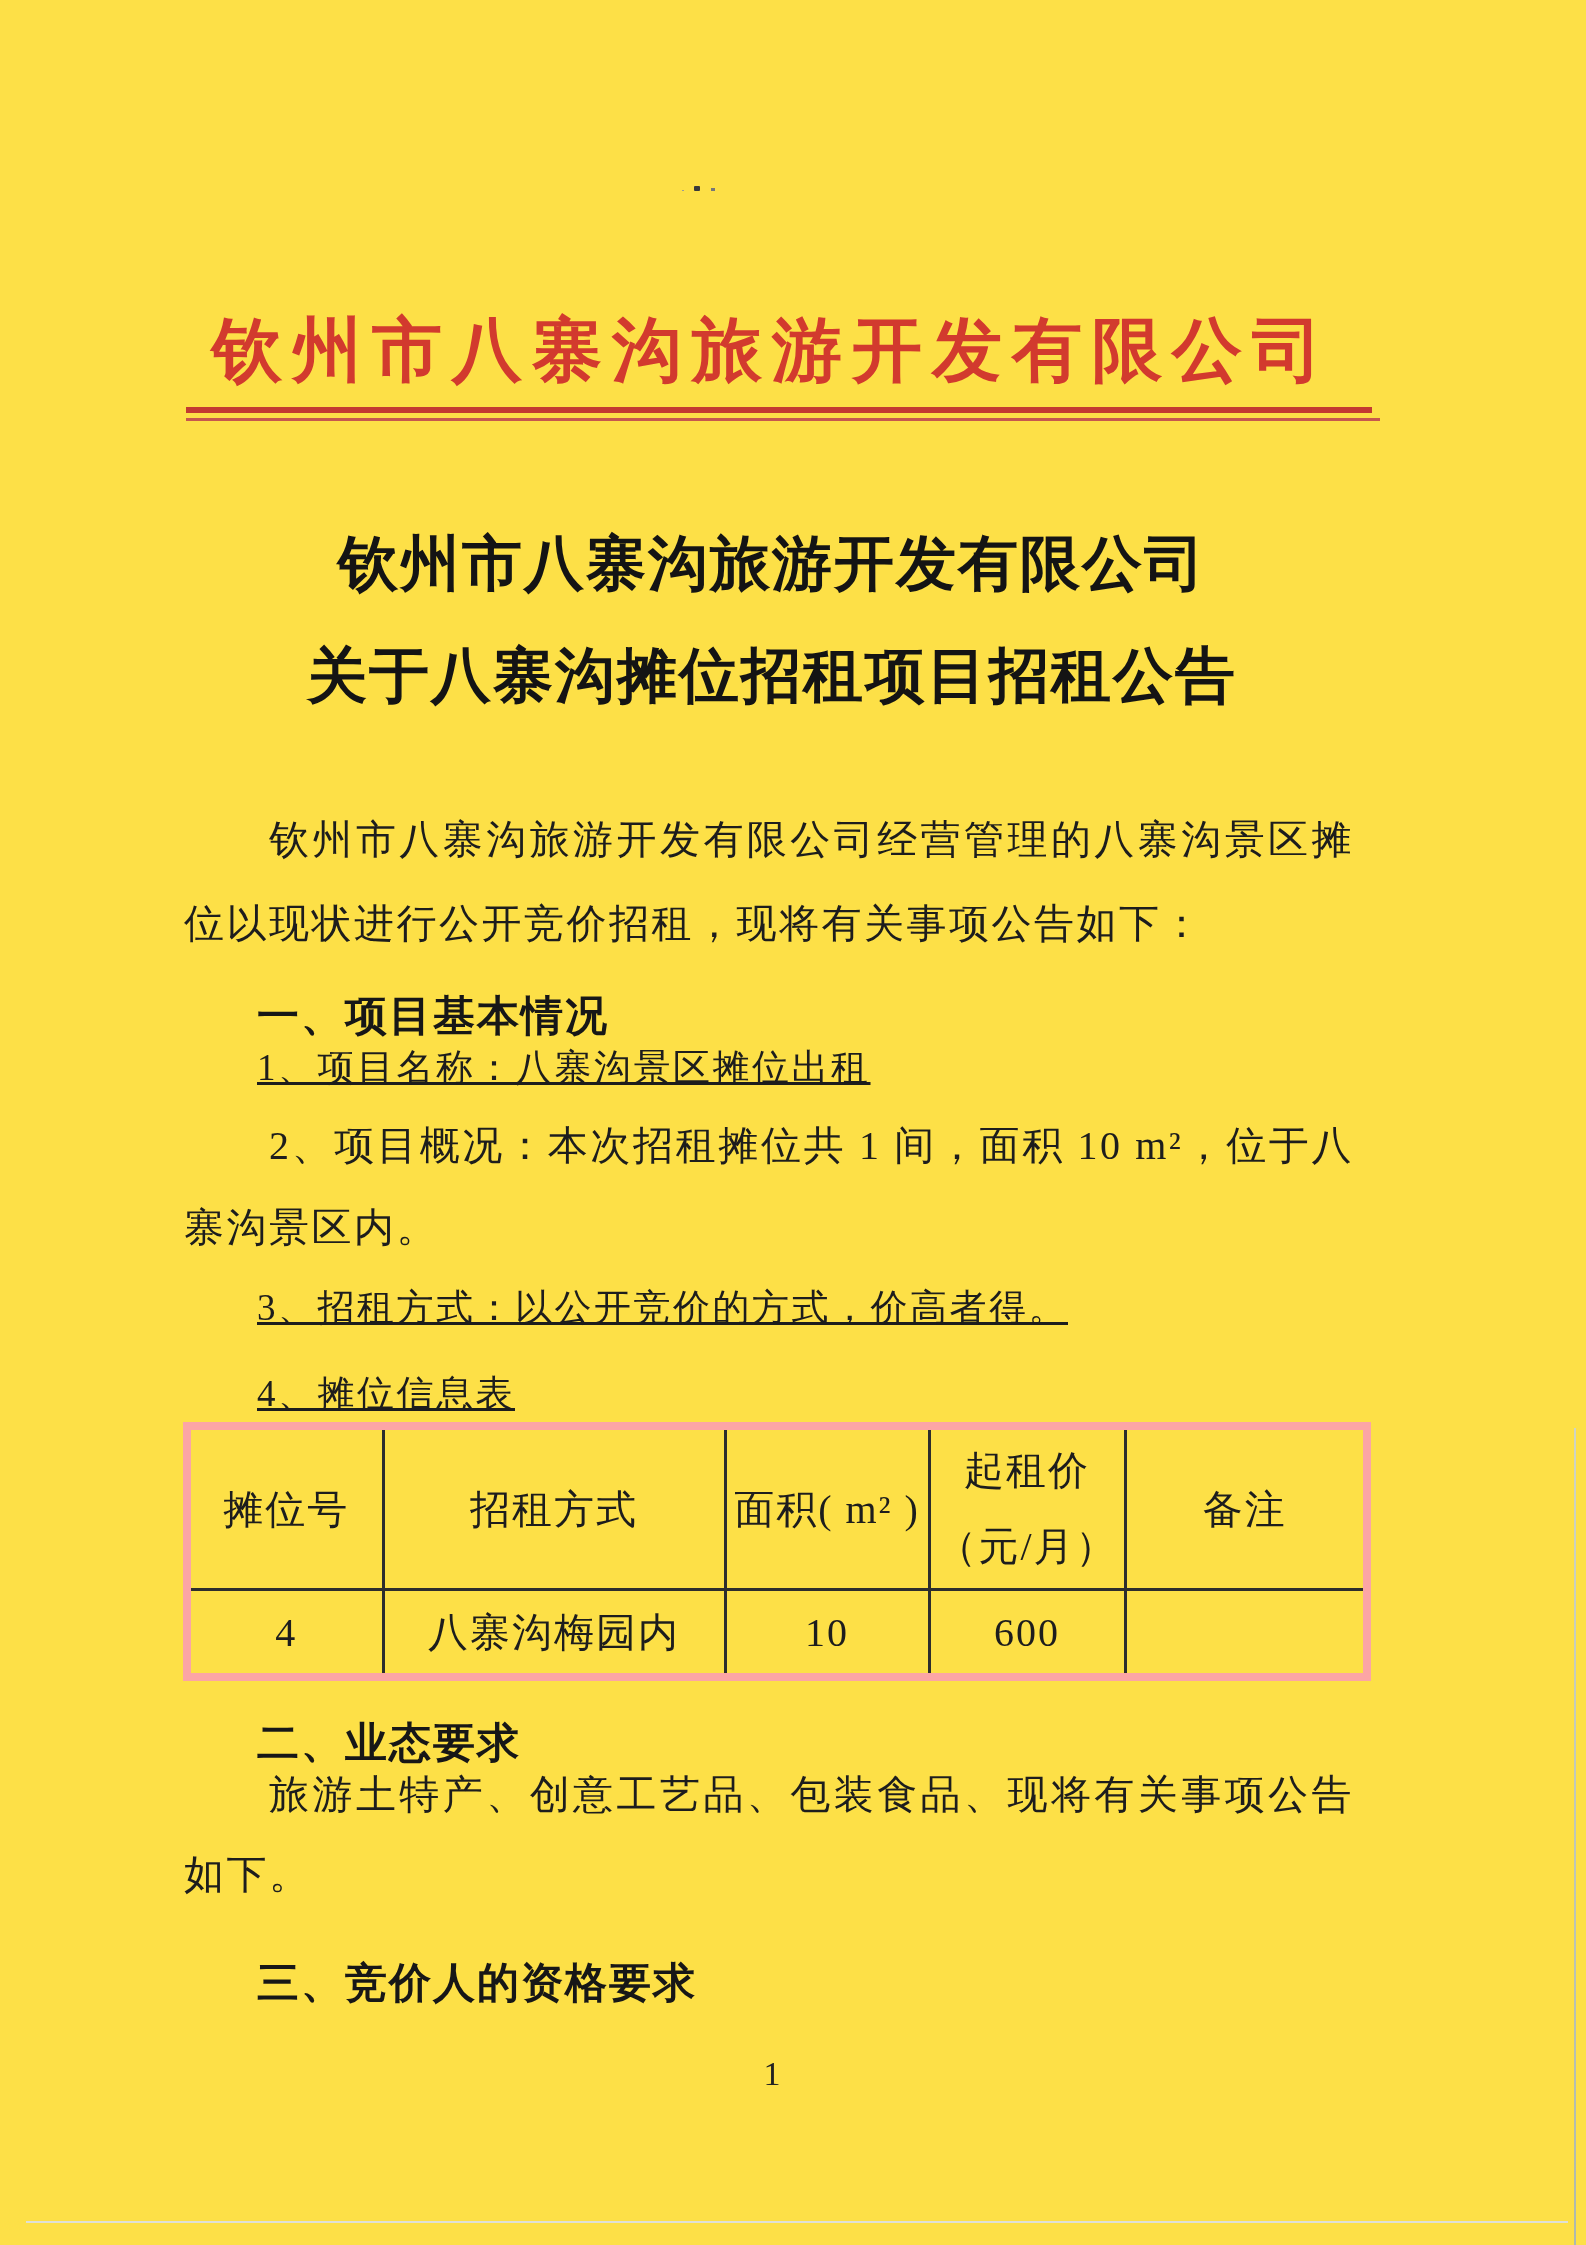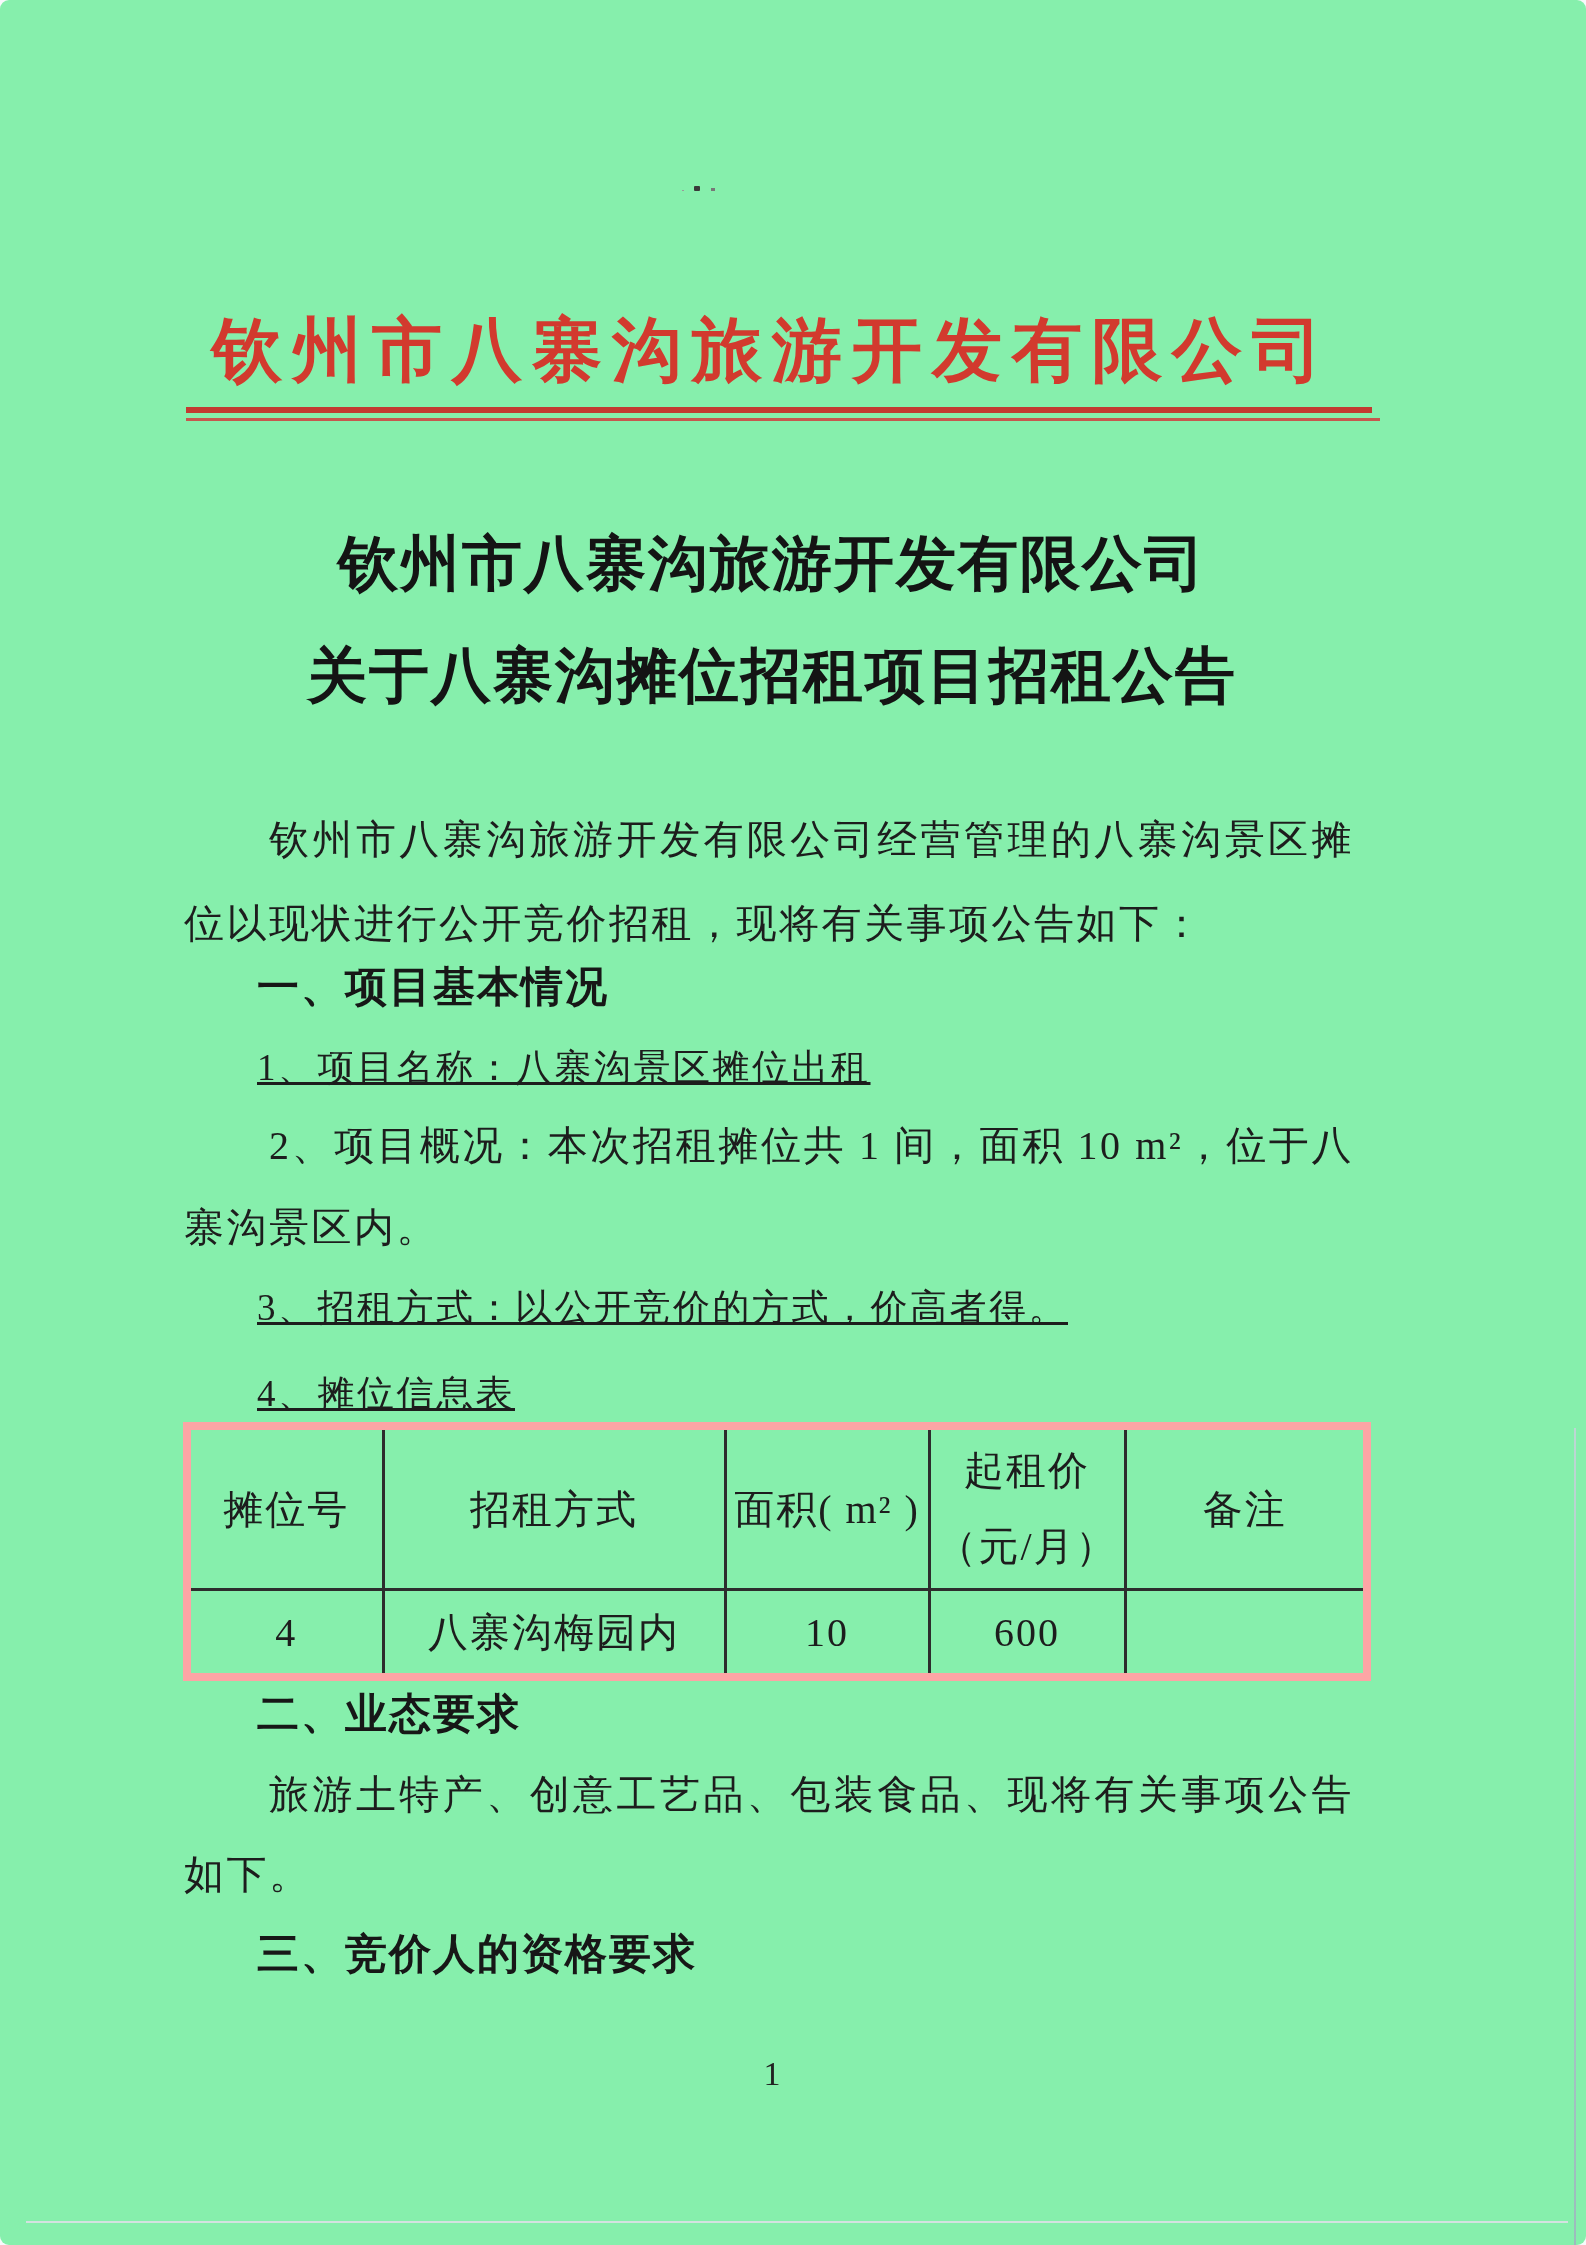--- a/index.html
+++ b/index.html
@@ -1,21 +1,20 @@
 <!DOCTYPE html>
 <html><head>
 <meta charset="utf-8">
 <style>
   html,body { margin:0; padding:0; background:#f7f9fb; }
   .page {
     position:relative; width:1586px; height:2245px;
-    background:#86efac; overflow:hidden;
+    background:#fde047; overflow:hidden;
     font-family:"Liberation Serif","DejaVu Serif",serif;
     color:#1f1f1f;
-    border-radius:9px;
   }
   .content { position:absolute; left:172px; top:0; width:1200px; height:100%; }
 
   .letterhead {
     position:absolute; top:312px; left:0; width:100%;
     text-align:center; font-size:70px; font-weight:bold;
     color:#d23a2e; letter-spacing:10px; line-height:1.1;
     white-space:nowrap;
   }
   .rule-thick { position:absolute; top:407px; left:14px; width:1186px; height:6px; background:#c33a31; }
@@ -41,23 +40,23 @@
   .line-item {
     position:absolute; left:85px; font-size:37px; letter-spacing:2.5px;
     color:#1d1d1d; white-space:nowrap; line-height:1.2;text-decoration:underline;
   }
   .li1 { top:1046px; }
   .li3 { top:1286px; }
   .li4 { top:1372px; }
 
   .sec-heading {
     position:absolute; left:85px;
-    font-family:Liberation Mono, monospace;
+    font-family:Liberation Serif, serif;
     font-size:42px; font-weight:bold; letter-spacing:2px;
-    color:#171717; white-space:nowrap; line-height:1.2;
+    color:#171717; white-space:nowrap; line-height:1.2;margin-top:26px;
   }
   .sh1 { top:965px; }
   .sh2 { top:1692px; }
   .sh3 { top:1932px; }
 
   table.stall {
     position:absolute; top:1422px; left:11px;
     width:1180px; border-collapse:collapse; table-layout:fixed;
   }
   table.stall td {

